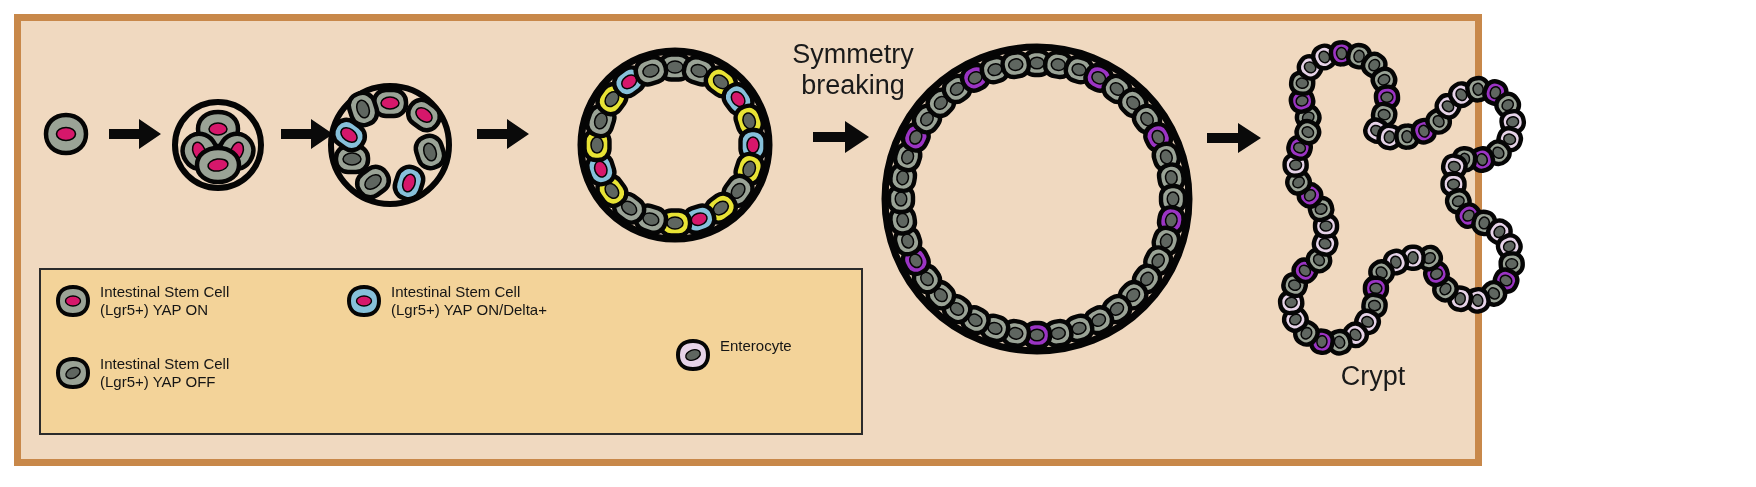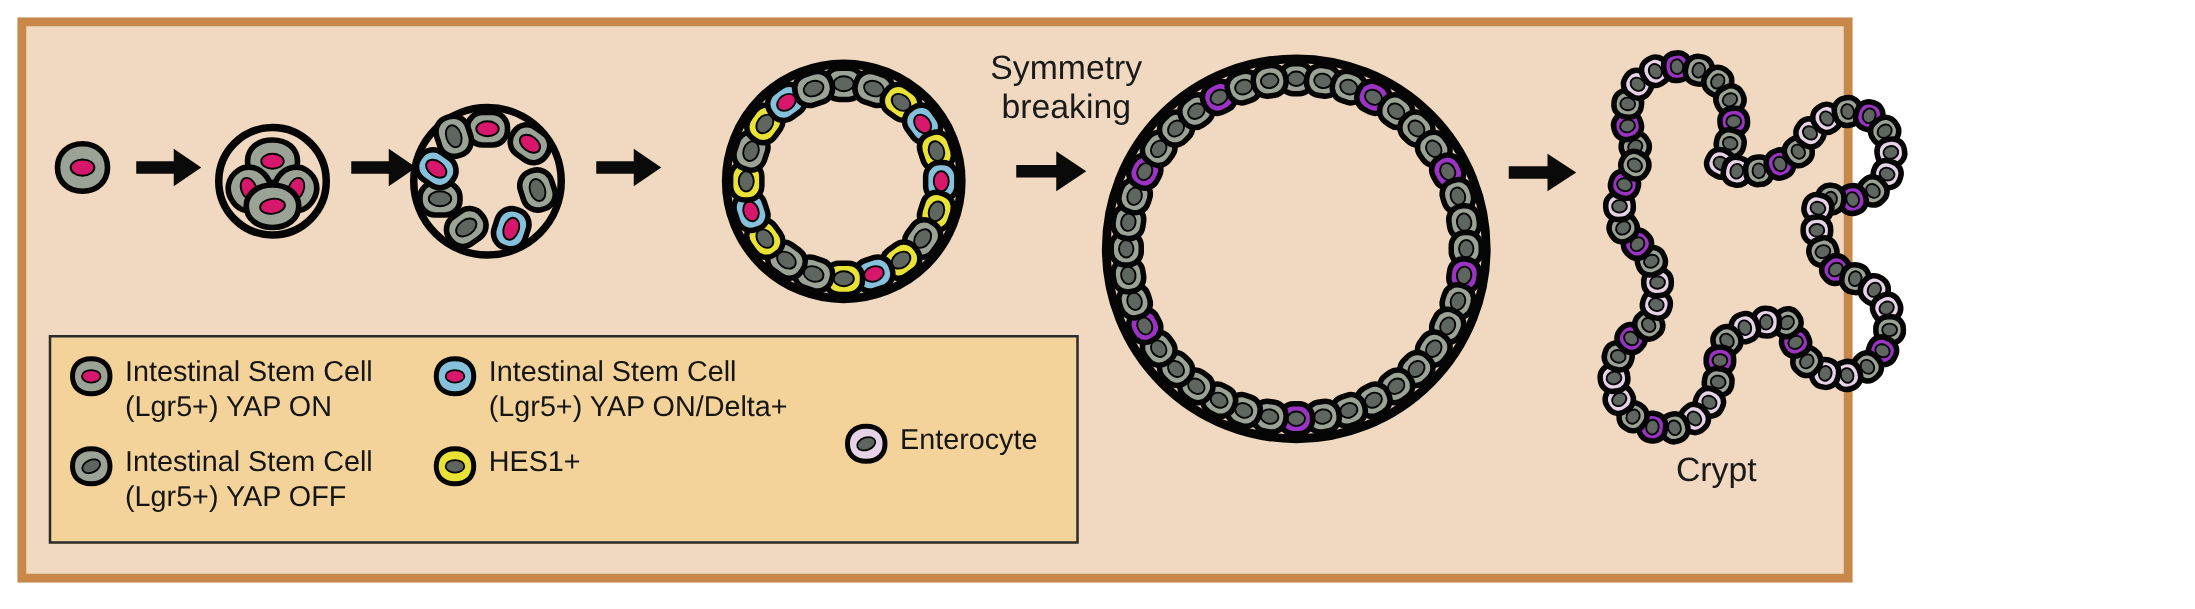--- a/index.html
+++ b/index.html
@@ -14,21 +14,21 @@
   .arrow svg{display:block;}
 
   .lbl{position:absolute;color:#1a1a1a;font-size:27px;line-height:1.16;
        text-align:center;white-space:pre-line;font-family:"Liberation Sans",sans-serif;}
 
   #legend{position:absolute;left:18px;top:247px;width:824px;height:167px;
           background:#f3d399;border:2px solid #2b2b2b;box-sizing:border-box;}
   .lgrow{position:absolute;display:flex;align-items:flex-start;}
   .lgicon{width:36px;height:34px;flex:0 0 36px;margin-right:9px;margin-top:1px;}
   .lgicon svg{display:block;}
-  .lgtxt{color:#151515;font-size:23px;line-height:1.22;white-space:pre-line;
+  .lgtxt{color:#151515;font-size:15px;line-height:1.22;white-space:pre-line;
          font-family:"Liberation Sans",sans-serif;}
   svg{overflow:visible;}
 </style>
 </head>
 <body>
 
 <div id="root">
   <div id="frame">
 
     <div class="stage" style="left:22px;top:91px;width:46px;height:44px;">
@@ -707,29 +707,20 @@
         <span class="lgicon">
           <svg width="36" height="34" viewBox="0 0 36 34">
             <path d="M18 3 C28 3 33 9 33 17 C33 25 28 31 18 31 C8 31 3 25 3 17 C3 9 8 3 18 3 Z" fill="#86c0da" stroke="#050505" stroke-width="4" stroke-linejoin="round"></path>
             <ellipse cx="18" cy="17" rx="7.5" ry="5" fill="#d6176b" stroke="#050505" stroke-width="1.4"></ellipse>
           </svg>
         </span>
         <span class="lgtxt">Intestinal Stem Cell
 (Lgr5+)  YAP ON/Delta+</span>
       </div>
 
-      <div class="lgrow" style="left:305px;top:85px;width:330px;">
-        <span class="lgicon">
-          <svg width="36" height="34" viewBox="0 0 36 34">
-            <path d="M18 3 C28 3 33 9 33 17 C33 25 28 31 18 31 C8 31 3 25 3 17 C3 9 8 3 18 3 Z" fill="#e8e335" stroke="#050505" stroke-width="4" stroke-linejoin="round"></path>
-            <ellipse cx="18" cy="17" rx="7.5" ry="5" fill="#5f6660" stroke="#050505" stroke-width="1.4"></ellipse>
-          </svg>
-        </span>
-        <span class="lgtxt">HES1+</span>
-      </div>
 
 
       <div class="lgrow" style="left:634px;top:67px;width:190px;">
         <span class="lgicon">
           <svg width="36" height="34" viewBox="0 0 36 34">
             <path d="M18 3 C28 3 33 9 33 17 C33 25 28 31 18 31 C8 31 3 25 3 17 C3 9 8 3 18 3 Z" fill="#e6d3e8" stroke="#050505" stroke-width="4" stroke-linejoin="round"></path>
             <ellipse cx="18" cy="17" rx="7.5" ry="5" fill="#5f6660" stroke="#050505" stroke-width="1.4" transform="rotate(-20 18 17)"></ellipse>
           </svg>
         </span>
         <span class="lgtxt">Enterocyte</span>

